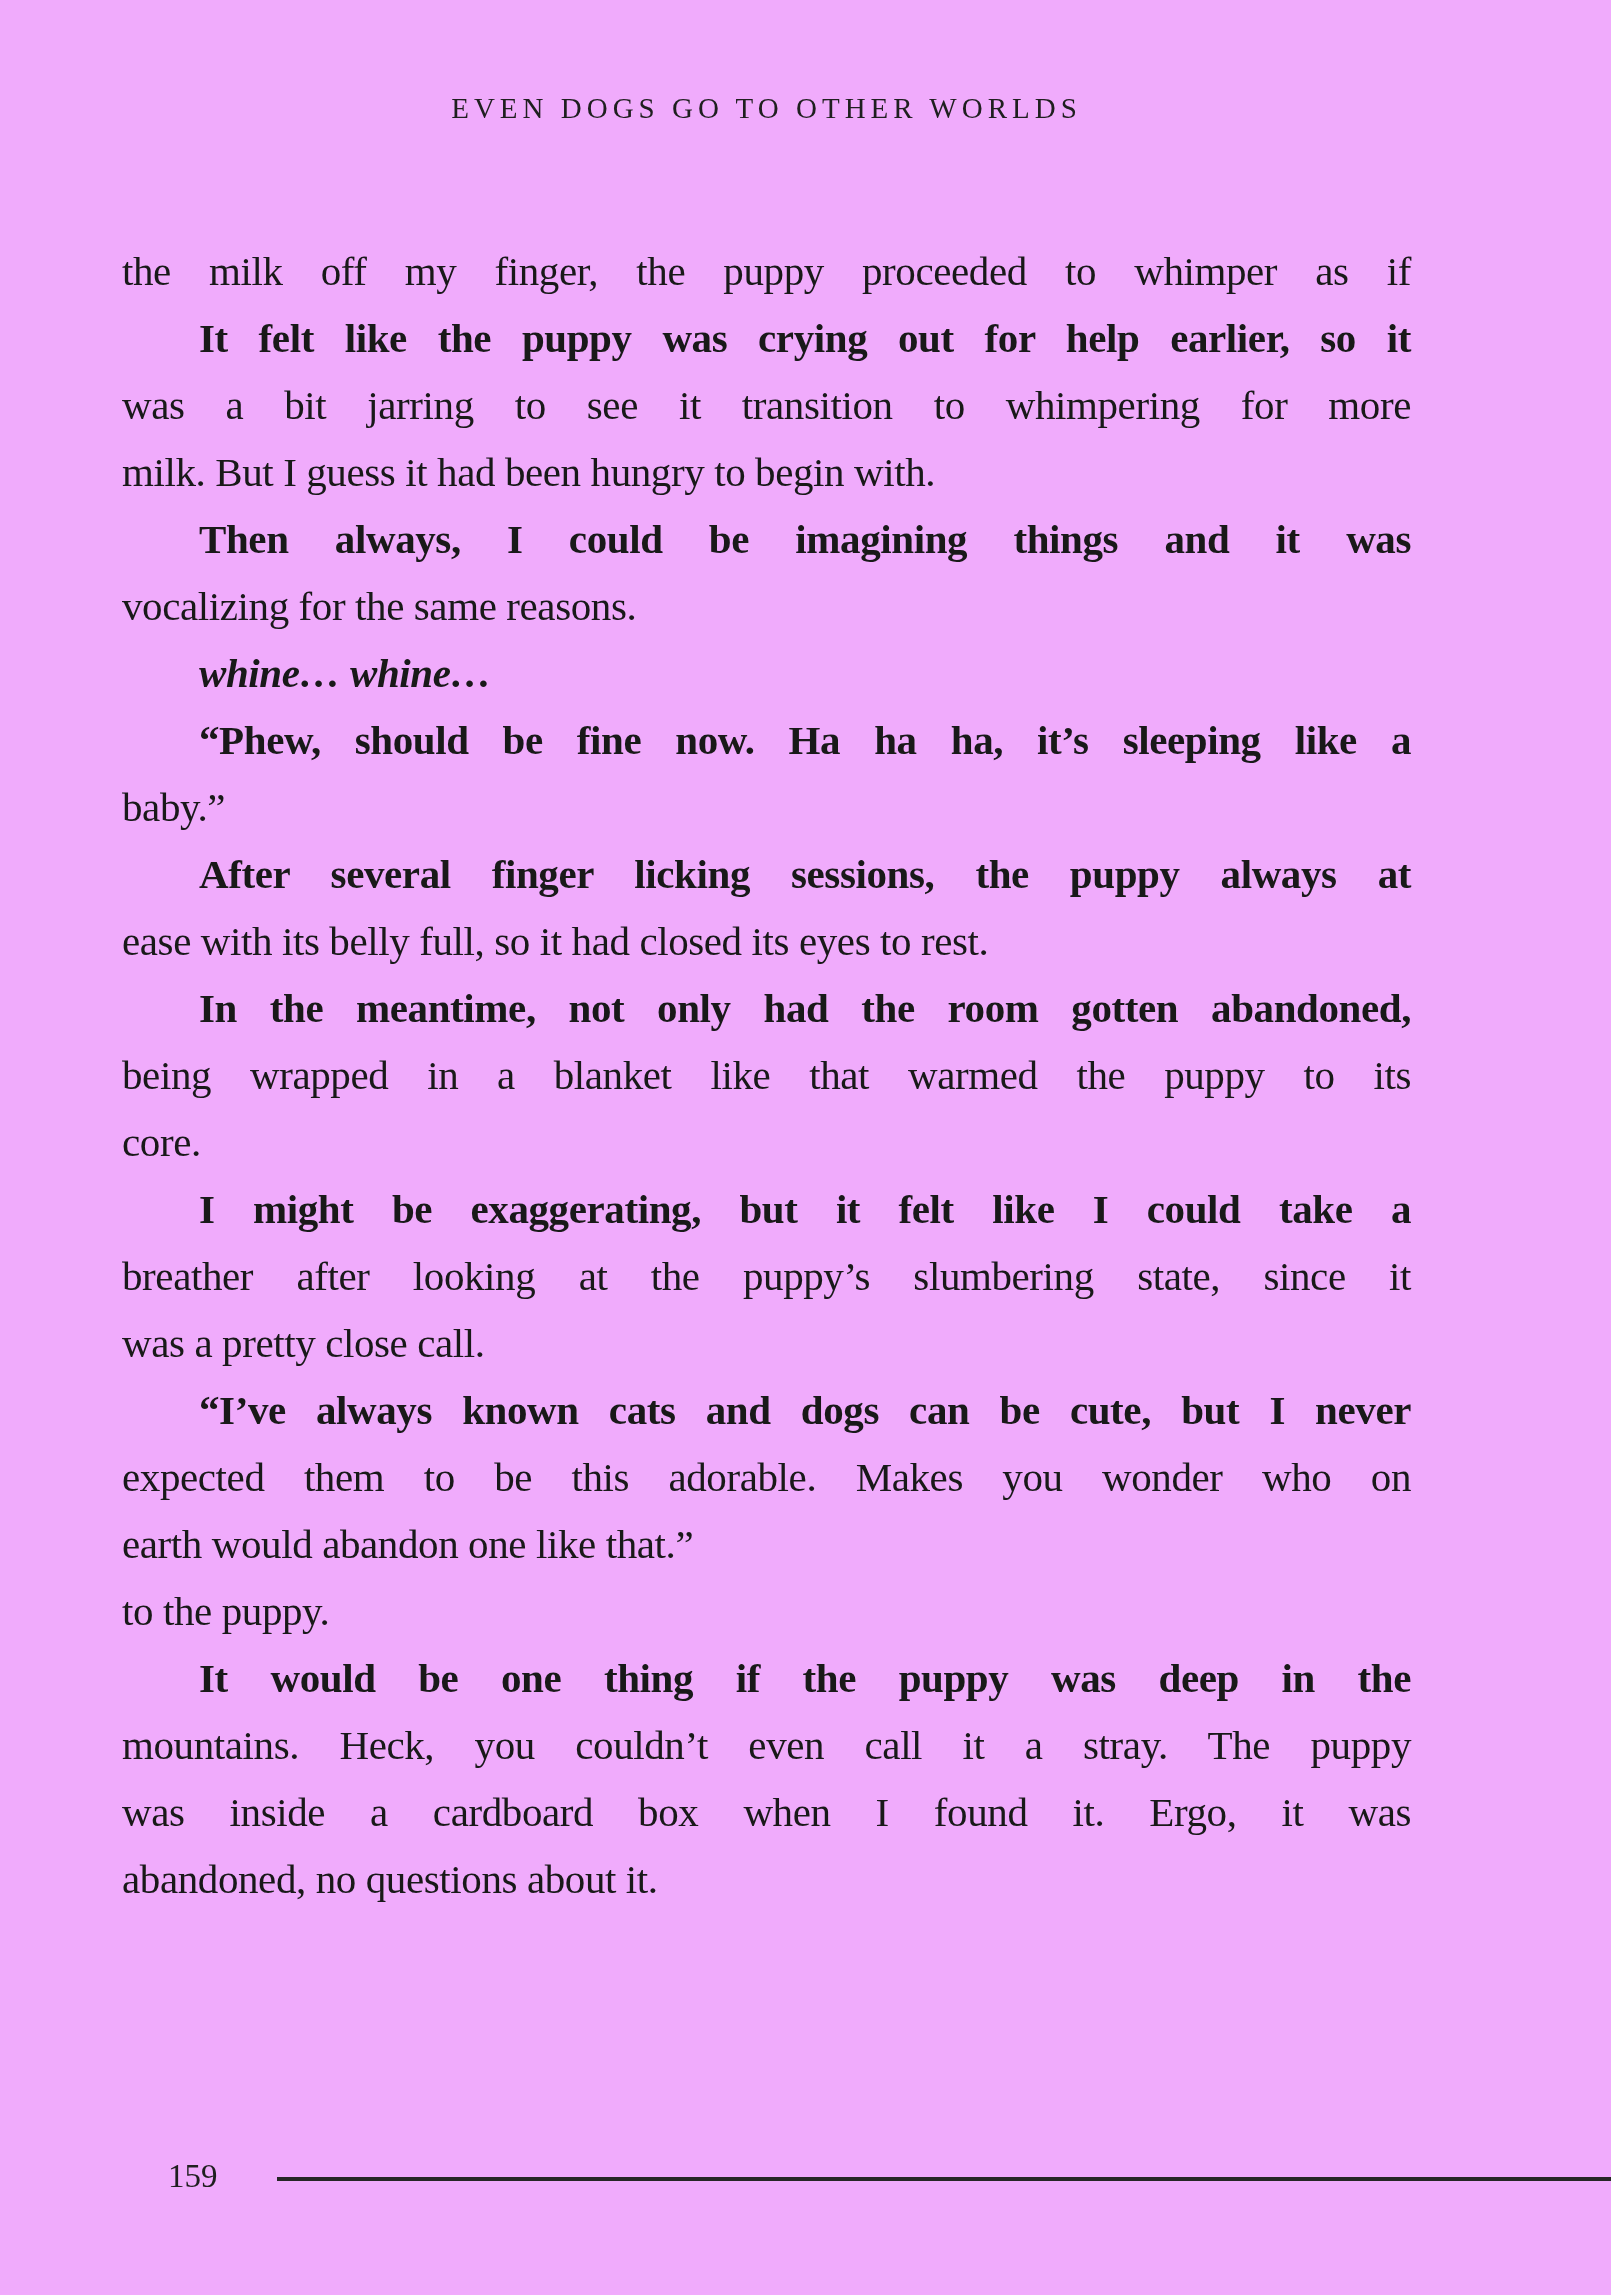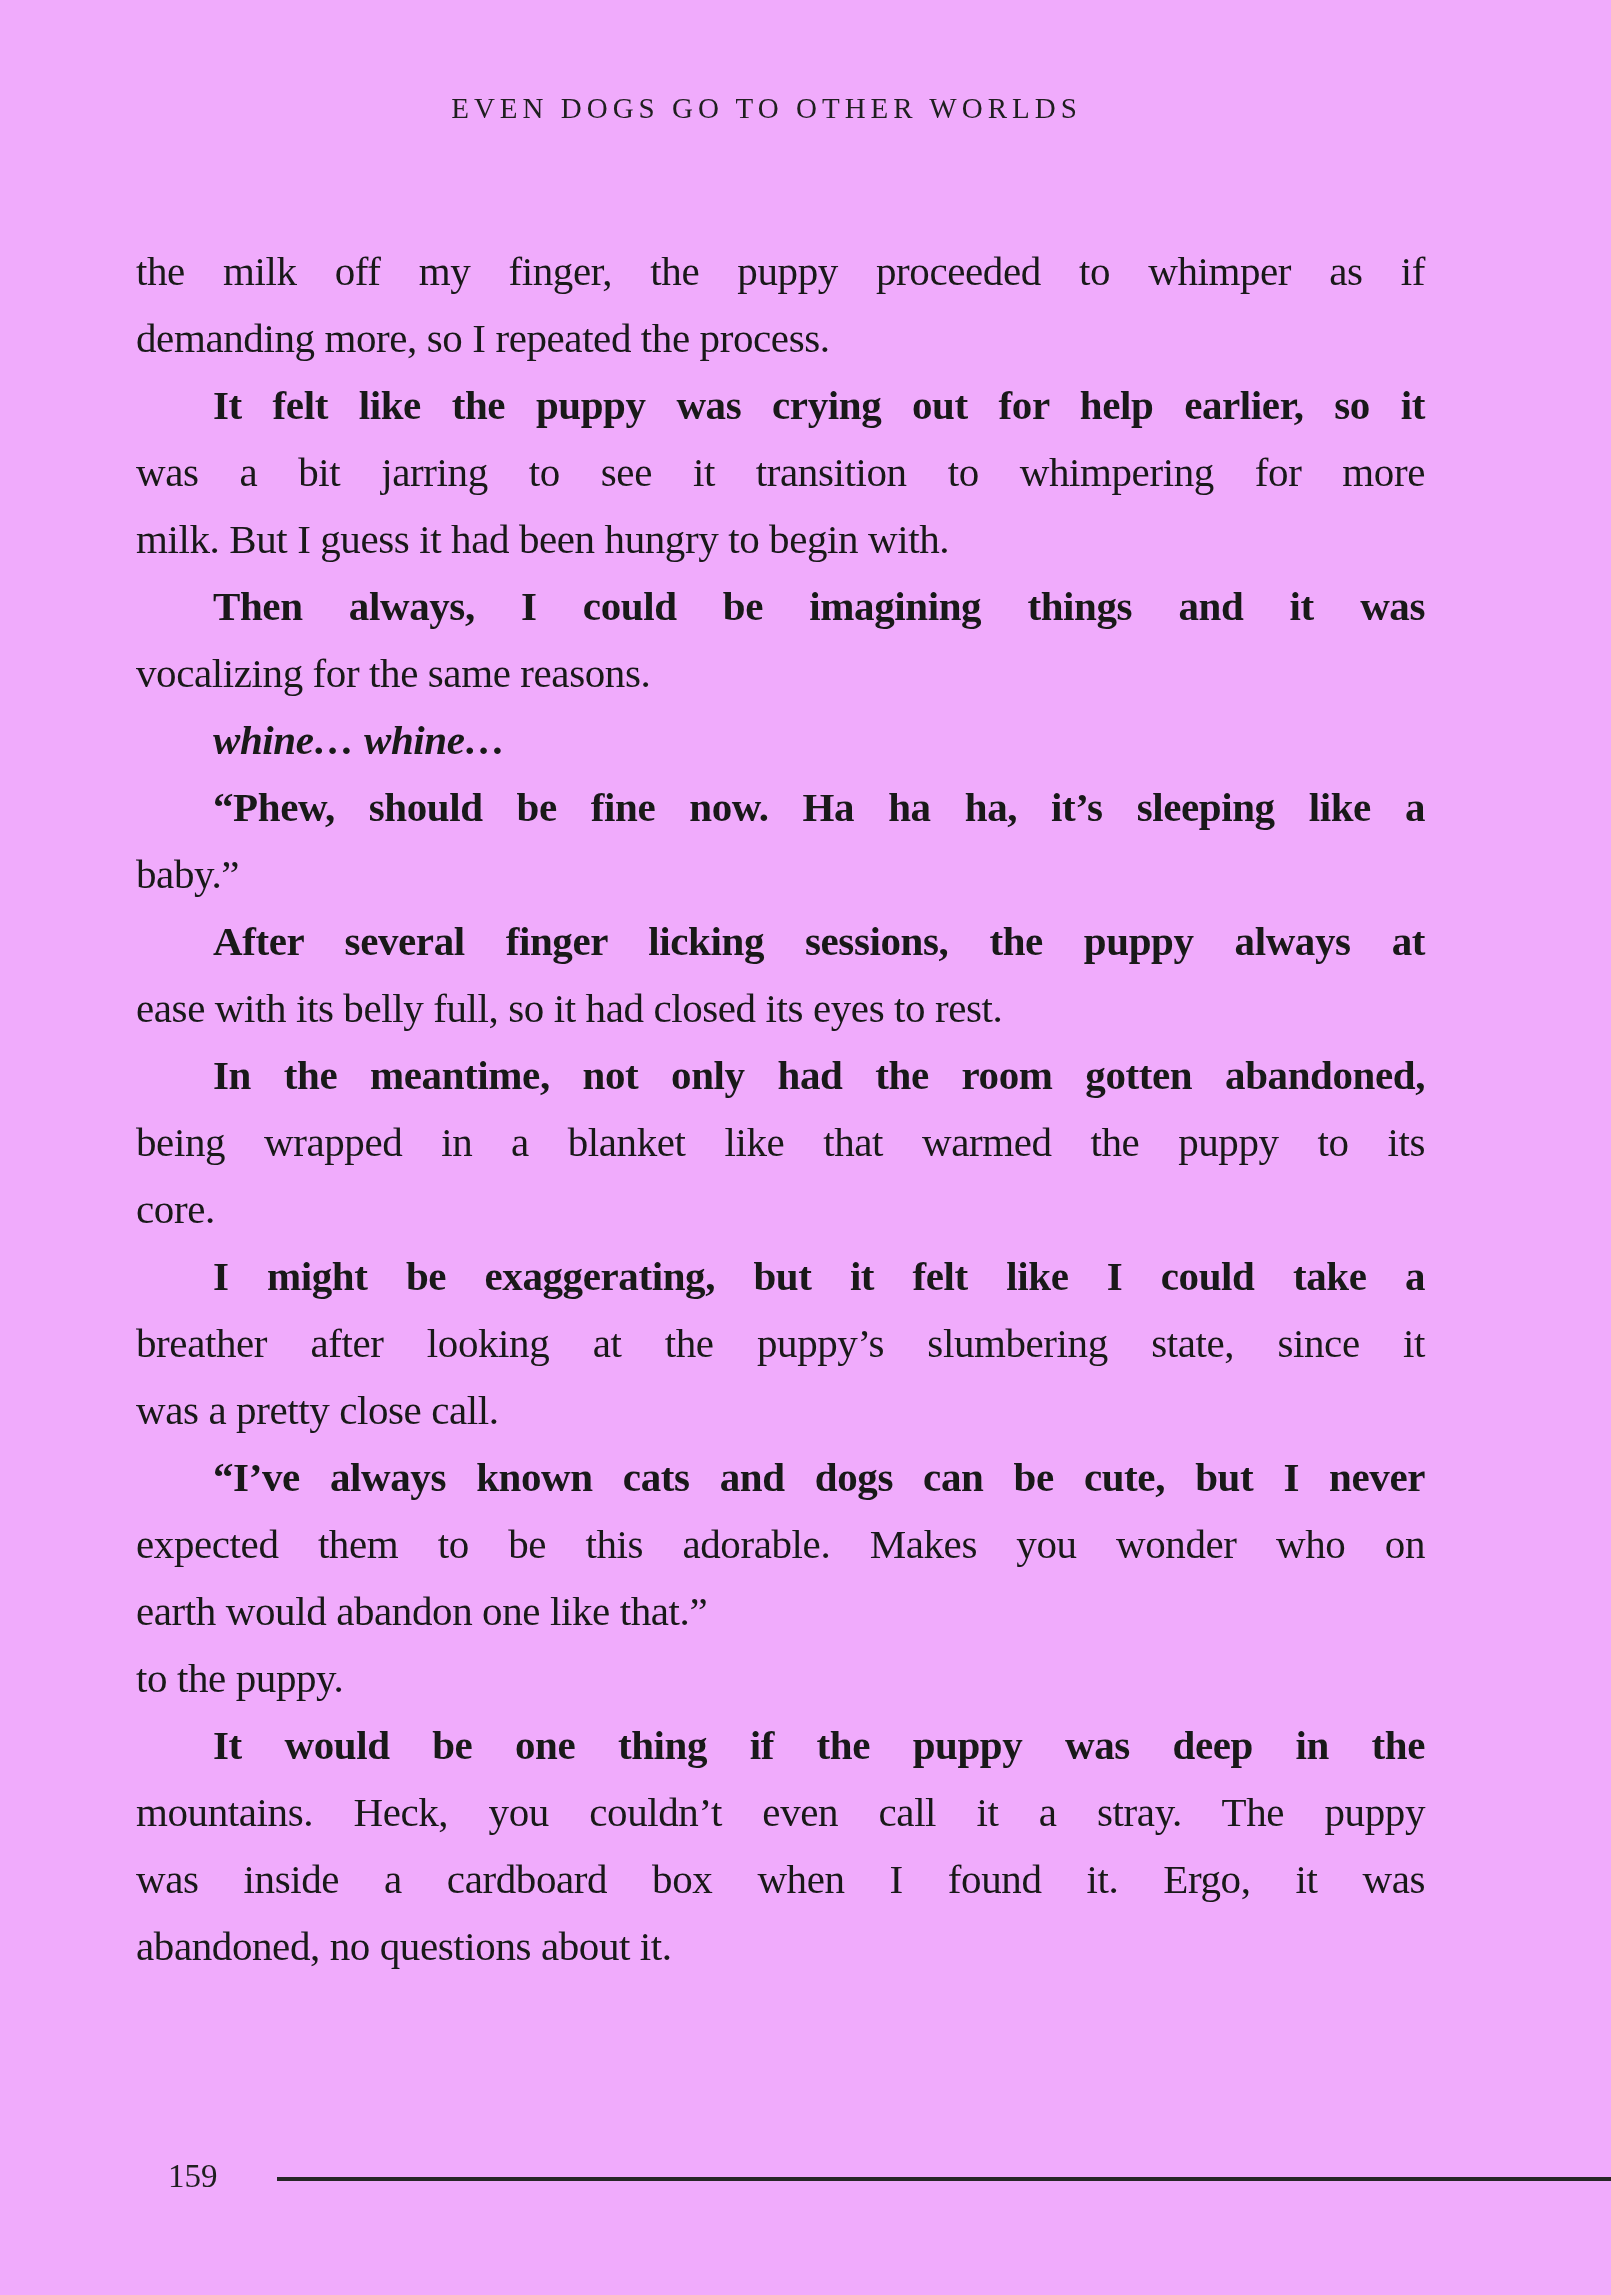--- a/index.html
+++ b/index.html
@@ -30,21 +30,20 @@
   }
   .text-block {
     position: absolute;
     top: 238px;
     left: 122px;
     width: 1289px;
     font-size: 41px;
     line-height: 67px;
     letter-spacing: -0.4px;
     color: #191919;
-    margin-left: 14px;
   }
   .line {
     height: 67px;
     text-align: justify;
     text-align-last: justify;
     white-space: nowrap; 
     white-space: normal;
   }
   .line.last {
     text-align-last: left;
@@ -75,21 +74,20 @@
 </style>
 </head>
 <body>
 
 <div class="page">
 
   <div class="running-head">EVEN DOGS GO TO OTHER WORLDS</div>
 
   <div class="text-block">
       <div class="line">the milk off my finger, the puppy proceeded to whimper as if</div>
-      <div class="line last">demanding more, so I repeated the process.</div>
       <div class="line indent">It felt like the puppy was crying out for help earlier, so it</div>
       <div class="line">was a bit jarring to see it transition to whimpering for more</div>
       <div class="line last">milk. But I guess it had been hungry to begin with.</div>
       <div class="line indent">Then always, I could be imagining things and it was</div>
       <div class="line last">vocalizing for the same reasons.</div>
       <div class="line indent last italic">whine… whine…</div>
       <div class="line indent">“Phew, should be fine now. Ha ha ha, it’s sleeping like a</div>
       <div class="line last">baby.”</div>
       <div class="line indent">After several finger licking sessions, the puppy always at</div>
       <div class="line last">ease with its belly full, so it had closed its eyes to rest.</div>

